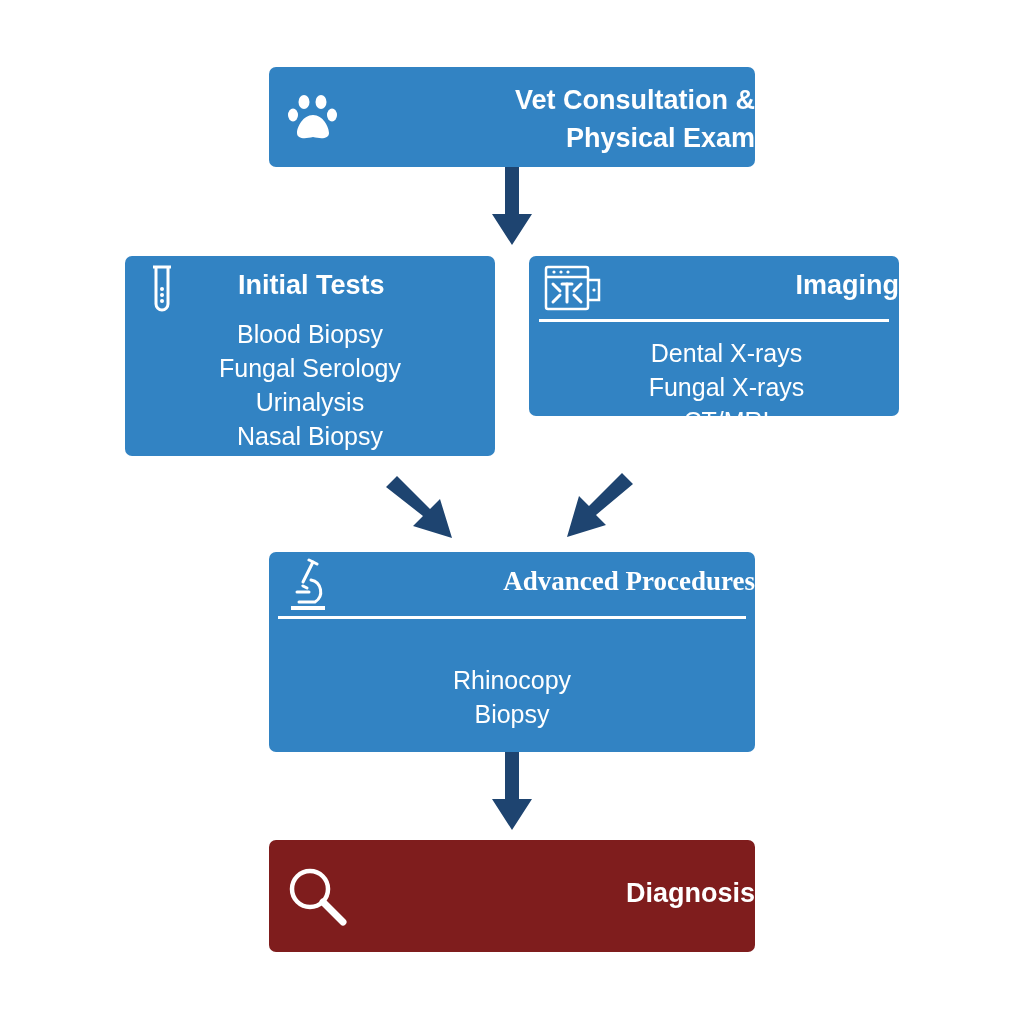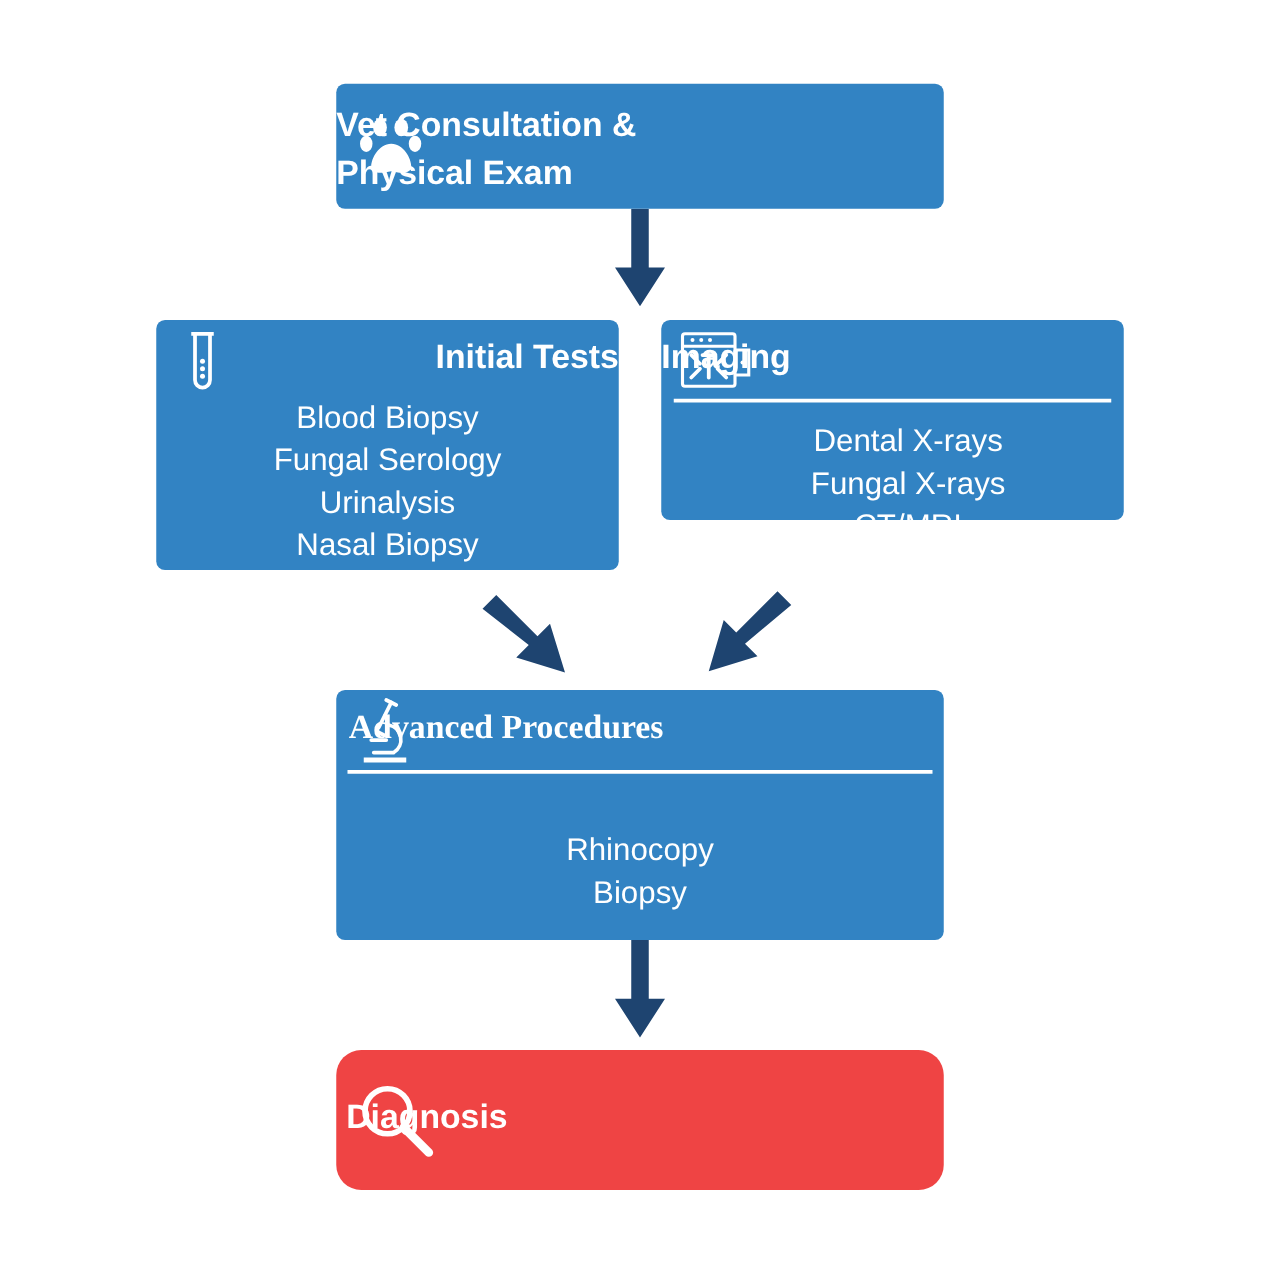--- a/index.html
+++ b/index.html
@@ -1,20 +1,20 @@
 <!DOCTYPE html>
 <html><head>
 <meta charset="utf-8">
 <style>
   html, body { margin:0; padding:0; }
   body { width:1024px; height:1024px; background:#ffffff; position:relative; overflow:hidden;
          font-family:"Liberation Sans", "DejaVu Sans", sans-serif; }
   .box { position:absolute; background:#3283c3; border-radius:7px; color:#fff; box-sizing:border-box; }
-  .box.green { background:#ef4444;border-radius:20px; }
-  .title { position:absolute; font-weight:bold; font-size:27px; text-align:left; white-space:nowrap; }
+  .box.green { background:#7f1d1d; }
+  .title { position:absolute; font-weight:bold; font-size:27px; text-align:right; white-space:nowrap; }
   .items { position:absolute; text-align:center; font-size:25px; line-height:34px; }
   .divider { position:absolute; height:3px; background:#fff; }
   .icon { position:absolute; }
   svg.arrows { position:absolute; left:0; top:0; }
 </style>
 </head>
 <body>
 
 <svg class="arrows" width="1024" height="1024">
   <g fill="#1e4470">
@@ -46,21 +46,21 @@
     <g fill="none" stroke="#fff" stroke-width="3">
       <line x1="2" y1="3" x2="20" y2="3"></line>
       <path d="M5 3 V40 A6 6 0 0 0 17 40 V3"></path>
     </g>
     <g fill="#fff">
         <circle cx="11" cy="25" r="2"></circle>
         <circle cx="11" cy="31" r="2"></circle>
         <circle cx="11" cy="37" r="2"></circle>
       </g>
   </svg>
-  <div class="title" style="left:70px;right:0;top:14px;text-align:right;padding-left:43px;">Initial Tests</div>
+  <div class="title" style="left:70px;right:0;top:14px;text-align:left;padding-left:43px;">Initial Tests</div>
   <div class="items" style="left:0;right:0;top:61px;">
     <div>Blood Biopsy</div>
     <div>Fungal Serology</div>
     <div>Urinalysis</div>
     <div>Nasal Biopsy</div>
   </div>
 </div>
 
 <div class="box" style="left:529px;top:256px;width:370px;height:160px;">
   <svg class="icon" style="left:14px;top:8px;" width="60" height="48" viewBox="0 0 60 48">

